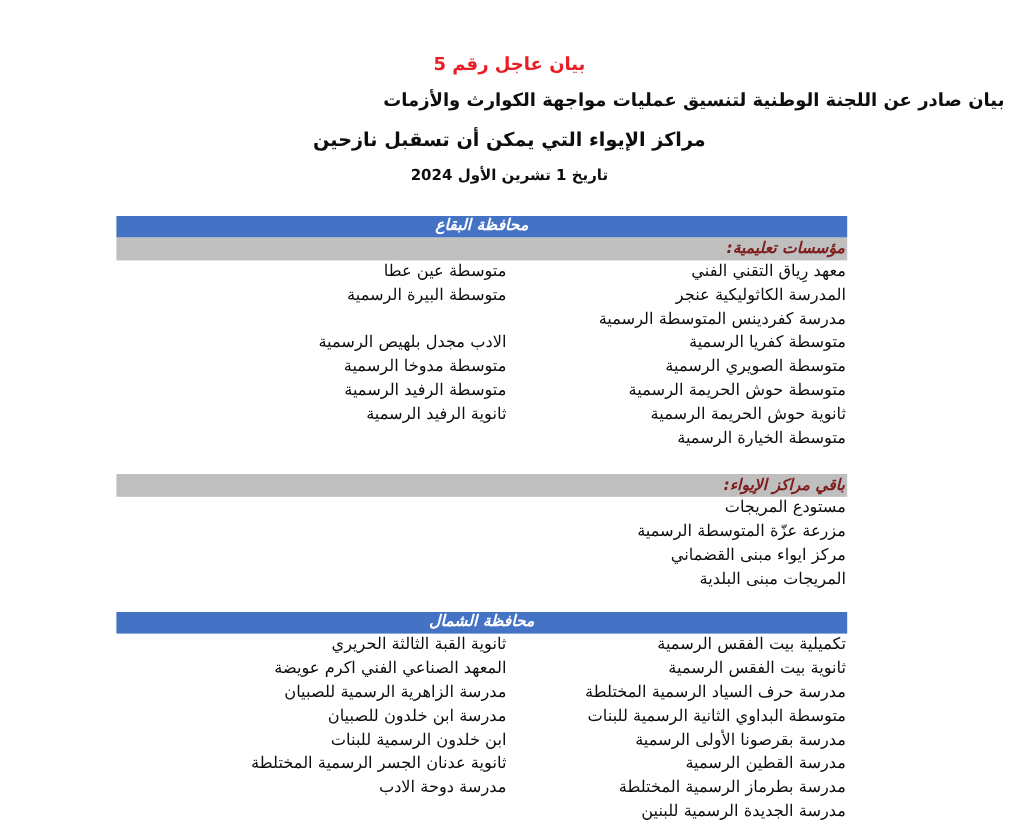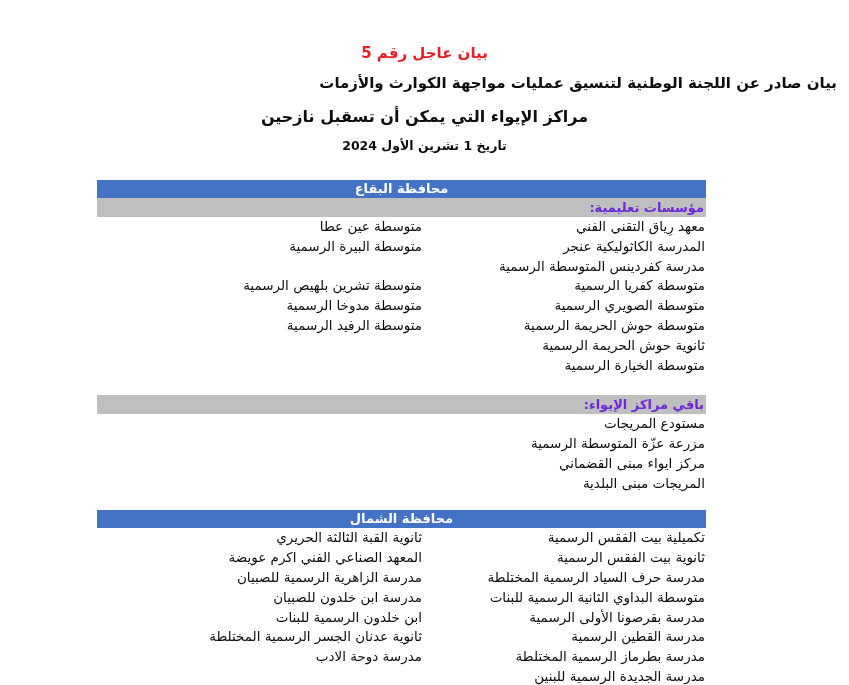--- a/index.html
+++ b/index.html
@@ -21,29 +21,29 @@
   .h-line{margin:12px;font-weight:bold;}
   .h1{margin-top:44px;font-size:15px;color:var(--red);}
   .h2{margin-top:4px;font-size:15px;color:var(--ink);text-align:right;}
   .h3{margin-top:15px;font-size:16px;color:var(--ink);}
   .h4{margin-top:4px;font-size:12.5px;color:var(--ink);}
 
   .shelter-table{
     position:absolute;left:97px;top:180px;width:609px;
     direction:rtl;
   }
-  .bar{width:609px;box-sizing:border-box;}
+  .bar{width:609px;box-sizing:border-box;font-style:italic;}
   .bar-blue{
     background:var(--blue);color:#ffffff;
     font-weight:bold;font-size:13px;
     height:18px;line-height:18px;text-align:center;
   }
   .bar-blue.gap{margin-top:17px;}
   .bar-gray{
-    background:var(--gray);color:#6d28d9;
+    background:var(--gray);color:#7f1d1d;
     font-weight:bold;font-size:13px;
     height:19px;line-height:19px;text-align:right;
     padding-right:2px;
   }
   .row{
     display:grid;grid-template-columns:283px 326px;
     height:19.8px;line-height:19.8px;
     font-size:13.5px;
   }
   .cell{
@@ -70,32 +70,33 @@
     </div>
     <div class="row">
       <div class="cell">المدرسة الكاثوليكية عنجر</div>
       <div class="cell">متوسطة البيرة الرسمية</div>
     </div>
     <div class="row">
       <div class="cell">مدرسة كفردينس المتوسطة الرسمية</div>
     </div>
     <div class="row">
       <div class="cell">متوسطة كفريا الرسمية</div>
-      <div class="cell">متوسطة تشرين بلهيص الرسمية</div>
+      <div class="cell">الادب مجدل بلهيص الرسمية</div>
     </div>
     <div class="row">
       <div class="cell">متوسطة الصويري الرسمية</div>
       <div class="cell">متوسطة مدوخا الرسمية</div>
     </div>
     <div class="row">
       <div class="cell">متوسطة حوش الحريمة الرسمية</div>
       <div class="cell">متوسطة الرفيد الرسمية</div>
     </div>
     <div class="row">
       <div class="cell">ثانوية حوش الحريمة الرسمية</div>
+      <div class="cell">ثانوية الرفيد الرسمية</div>
     </div>
     <div class="row">
       <div class="cell">متوسطة الخيارة الرسمية</div>
       <div class="cell"></div>
     </div>
     <div class="row">
       <div class="cell"></div>
     </div>
     <div class="bar bar-gray">باقي مراكز الإيواء:</div>
     <div class="row">

